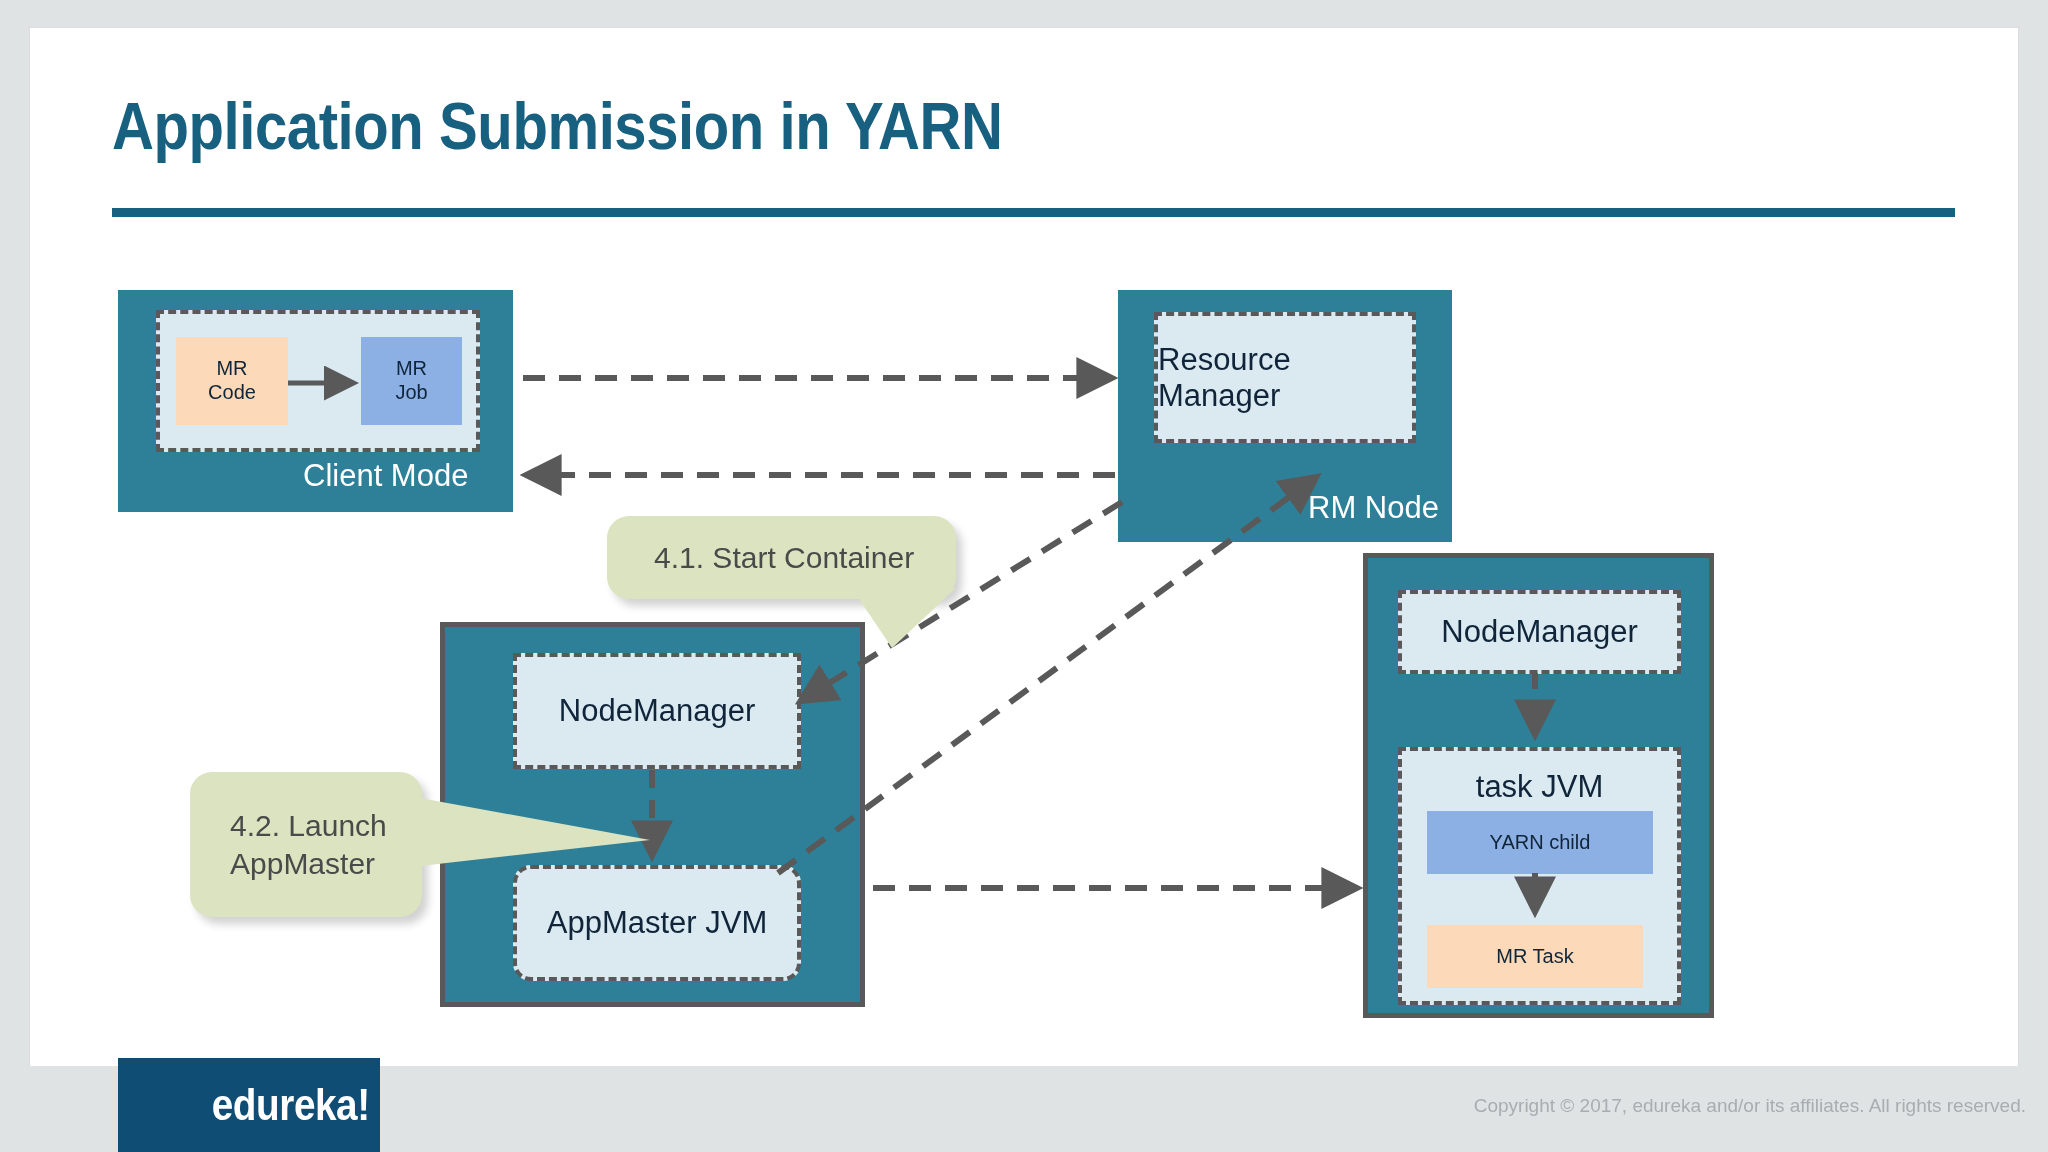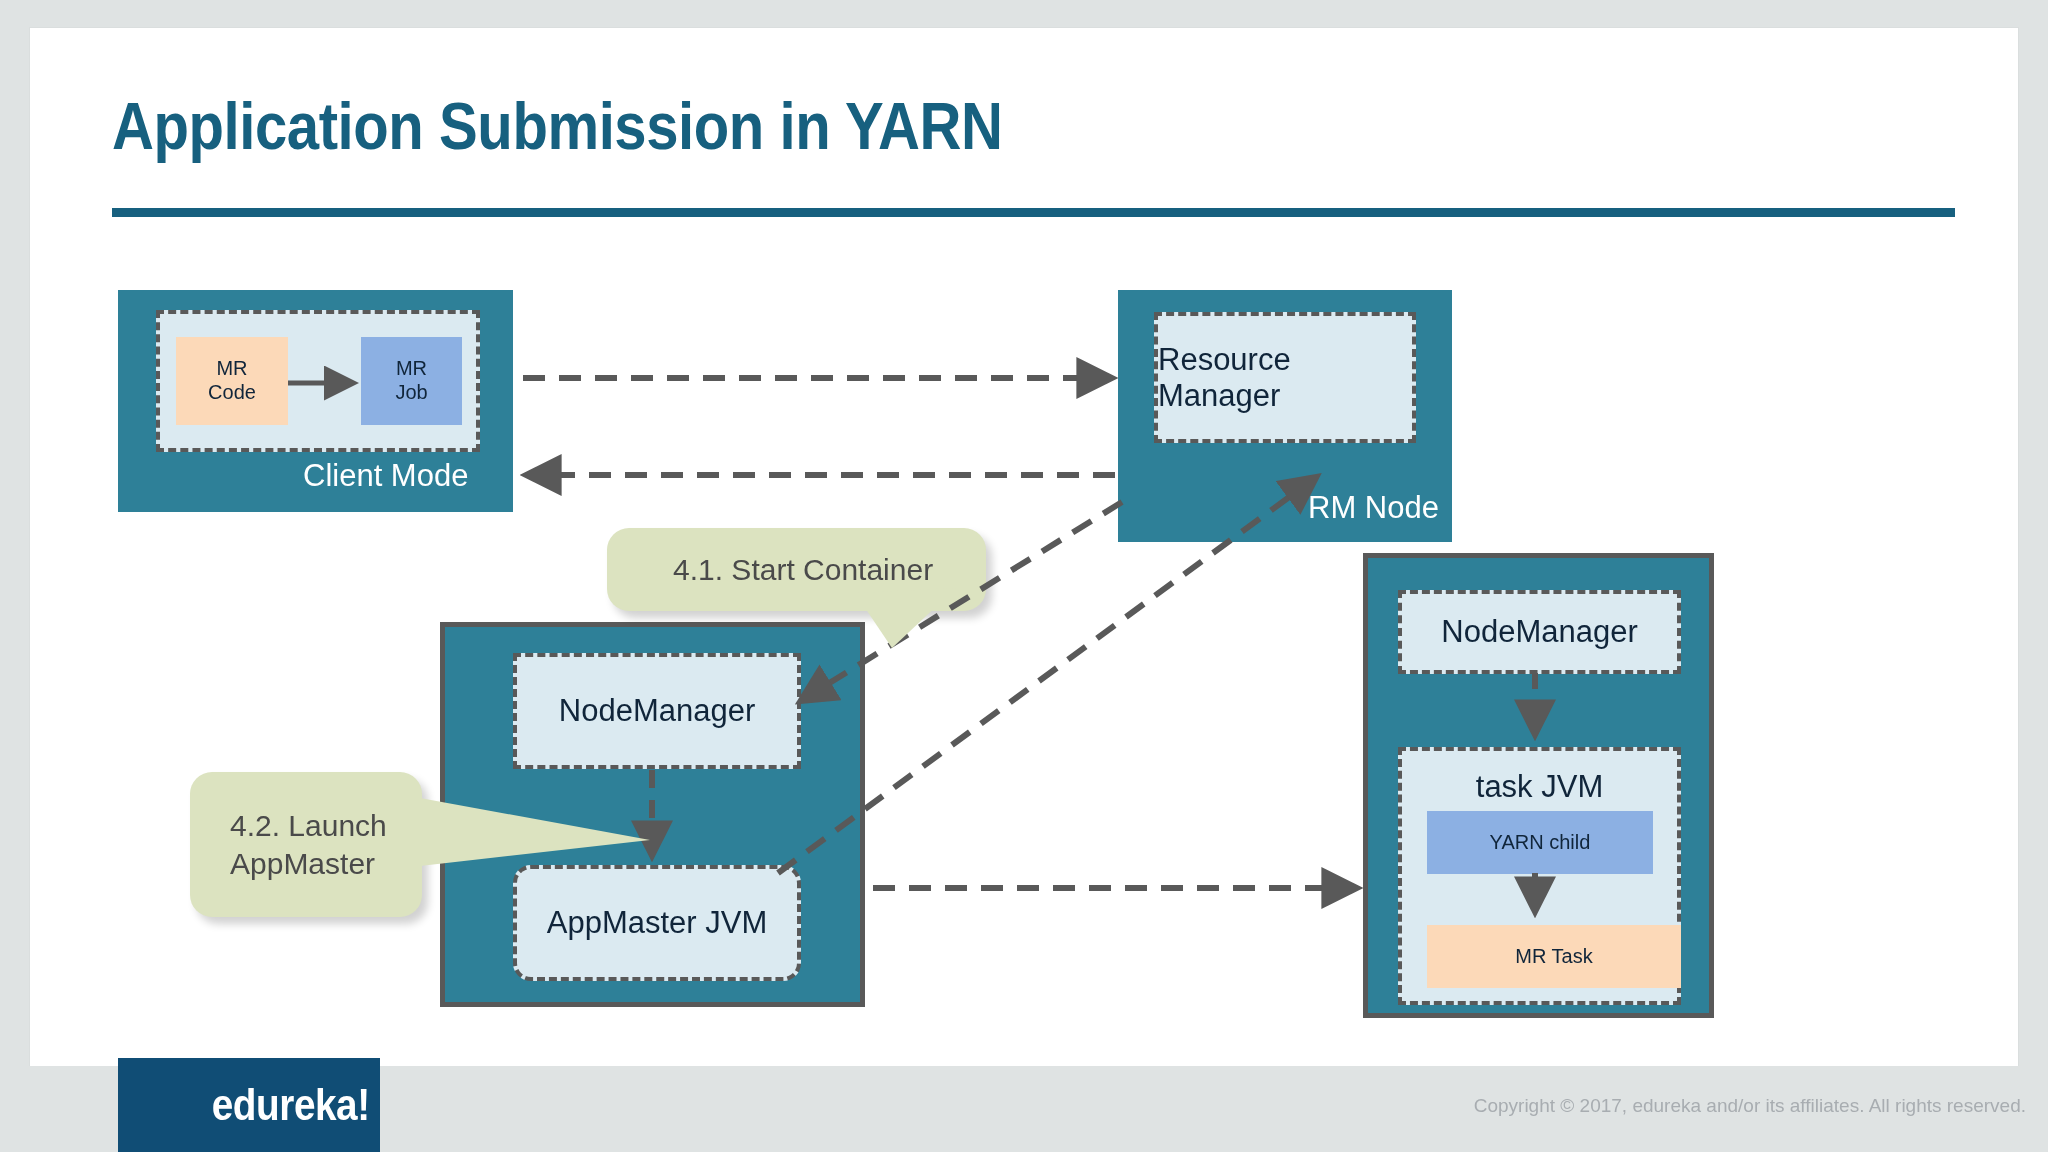--- a/index.html
+++ b/index.html
@@ -176,24 +176,24 @@
 
   <div class="node-box bordered" style="left:410px; top:594px; width:425px; height:385px;">
     <div class="panel" style="left:68px; top:26px; width:288px; height:116px;">NodeManager</div>
     <div class="panel" style="left:68px; top:238px; width:288px; height:116px;border-radius:18px;">AppMaster JVM</div>
   </div>
 
   <div class="node-box bordered" style="left:1333px; top:525px; width:351px; height:465px;">
     <div class="panel" style="left:30px; top:32px; width:283px; height:84px;">NodeManager</div>
     <div class="panel top-aligned" style="left:30px; top:189px; width:283px; height:258px;">task JVM</div>
     <div class="chip blue" style="left:59px; top:253px; width:226px; height:63px;">YARN child</div>
-    <div class="chip peach" style="left:59px; top:367px; width:254px; height:63px;">MR Task</div>
-  </div>
-
-  <div class="callout" style="left:577px; top:488px; width:379px; height:83px; padding-left:66px;margin-top:12px;">
+    <div class="chip peach" style="left:59px; top:367px; width:216px; height:63px;">MR Task</div>
+  </div>
+
+  <div class="callout" style="left:577px; top:488px; width:349px; height:83px; padding-left:47px;">
     <span>4.1. Start Container</span>
   </div>
 
   <div class="callout" style="left:160px; top:744px; width:232px; height:145px; padding-left:40px;">
     <div>
       <div>4.2. Launch</div>
       <div>AppMaster</div>
     </div>
   </div>
 

